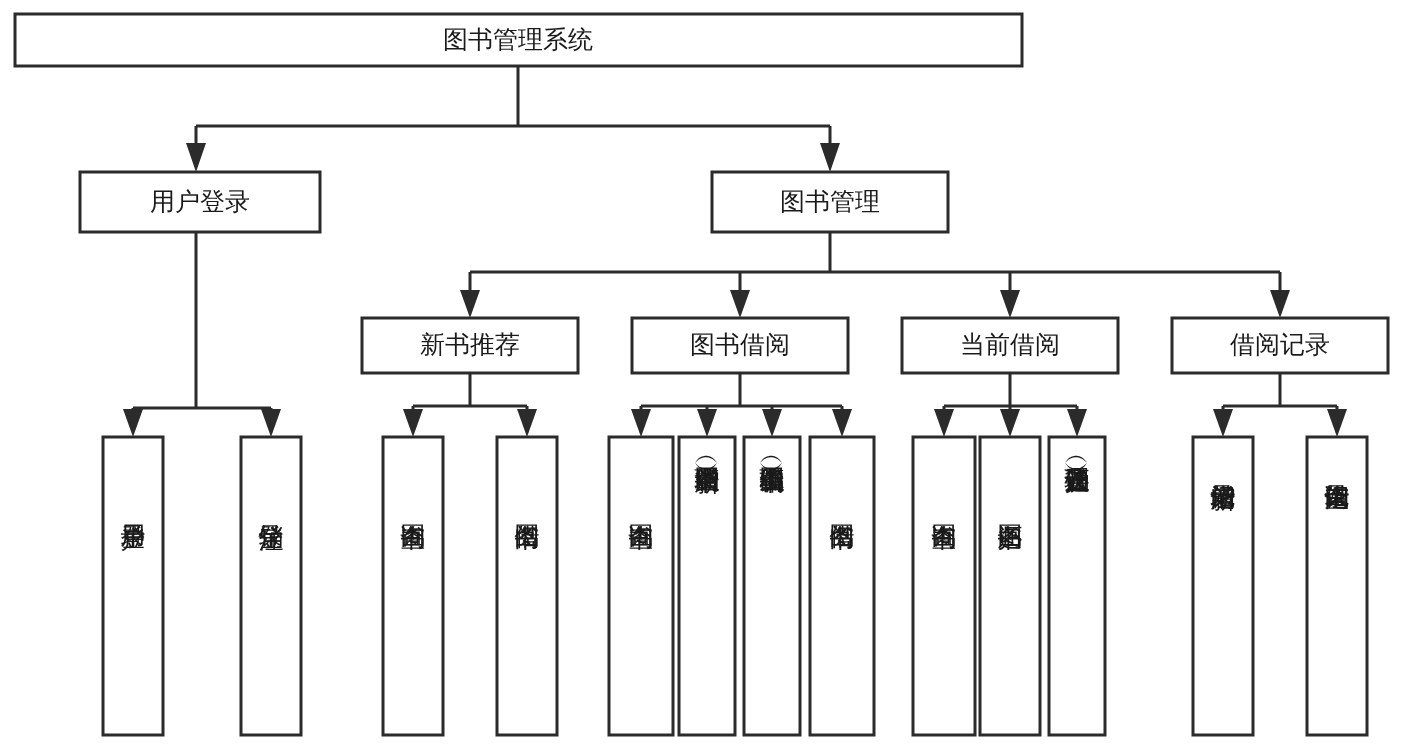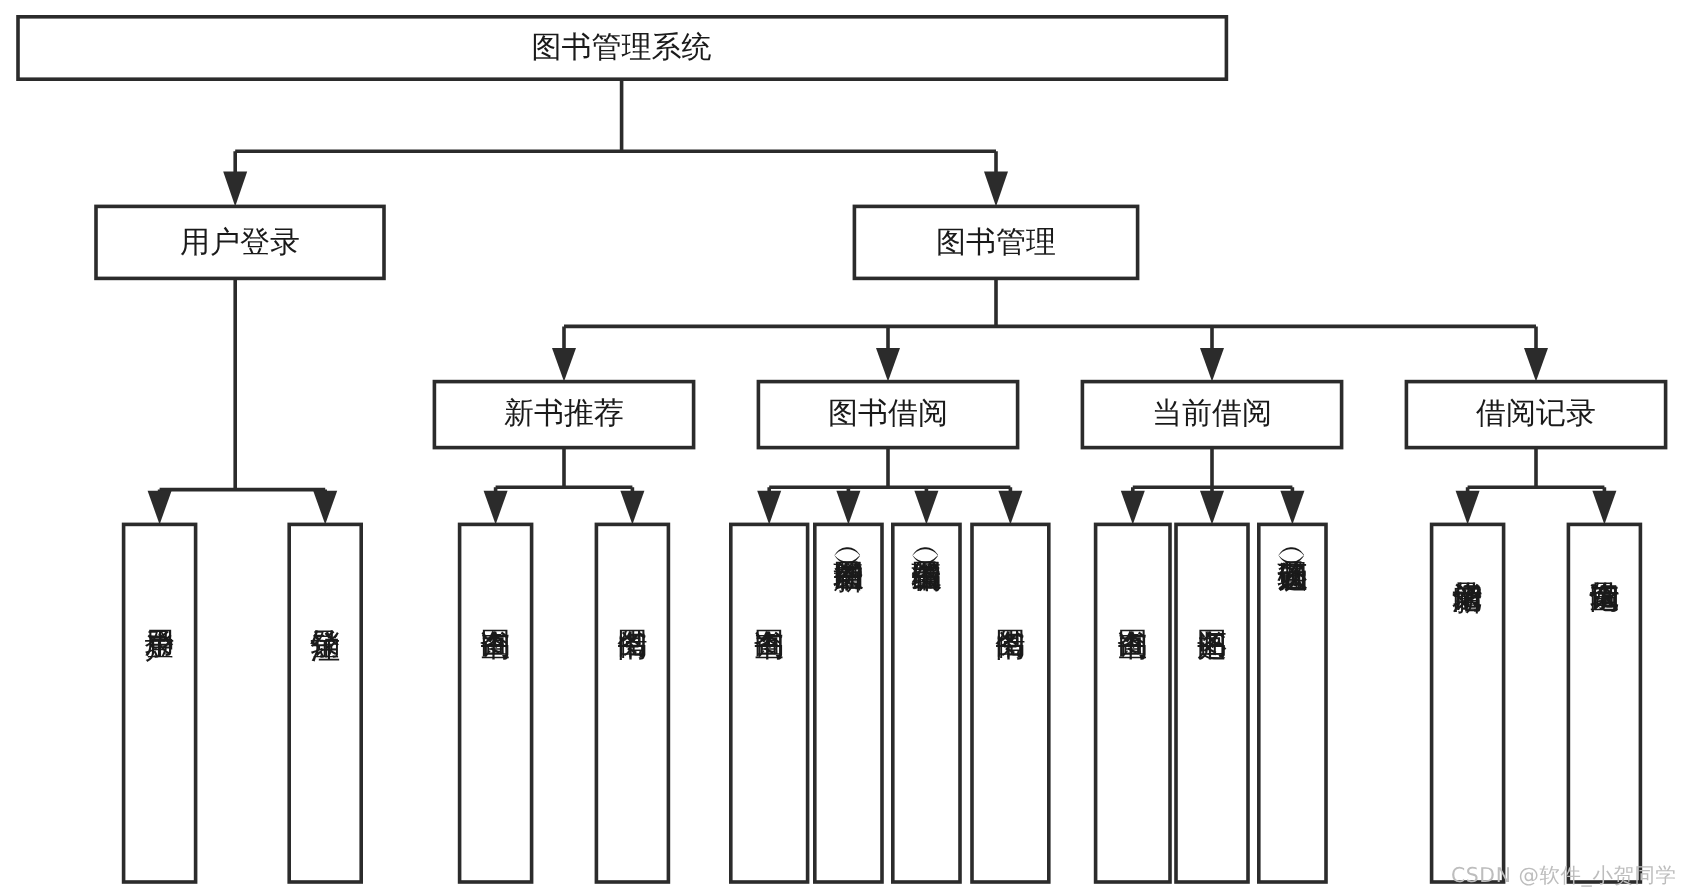--- a/index.html
+++ b/index.html
@@ -154,15 +154,14 @@
     <rect class="node-box" x="1193" y="437" width="60" height="298"></rect>
     <text class="node-label-v" x="1223" y="465">新增借阅记录</text>
   </g>
   <g>
     <rect class="node-box" x="1307" y="437" width="60" height="298"></rect>
     <text class="node-label-v" x="1337" y="465">查询借阅记录</text>
   </g>
 
 </svg>
 
-<div class="watermark">CSDN @软件_小贺同学</div>
 
 </div>
 
 </body></html>

